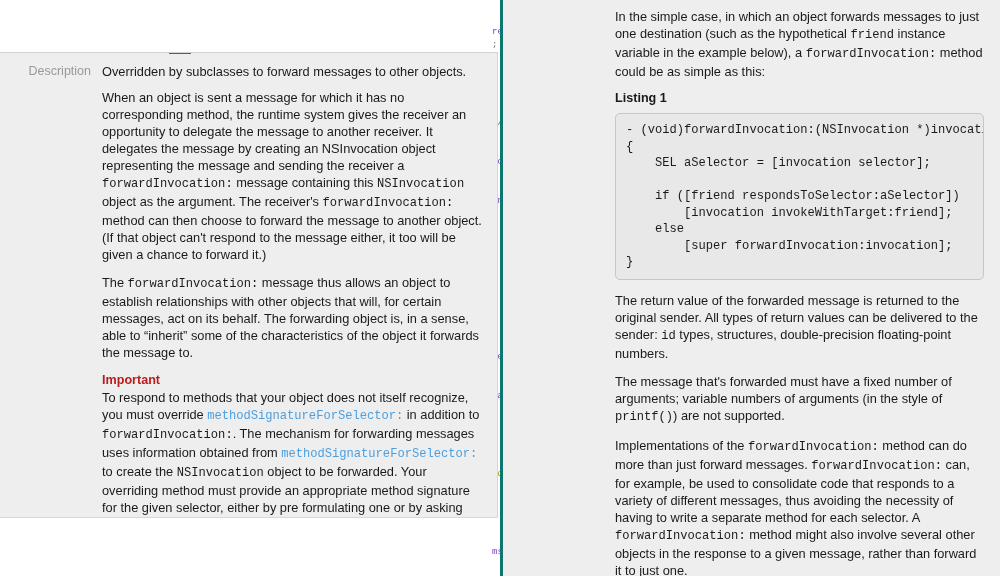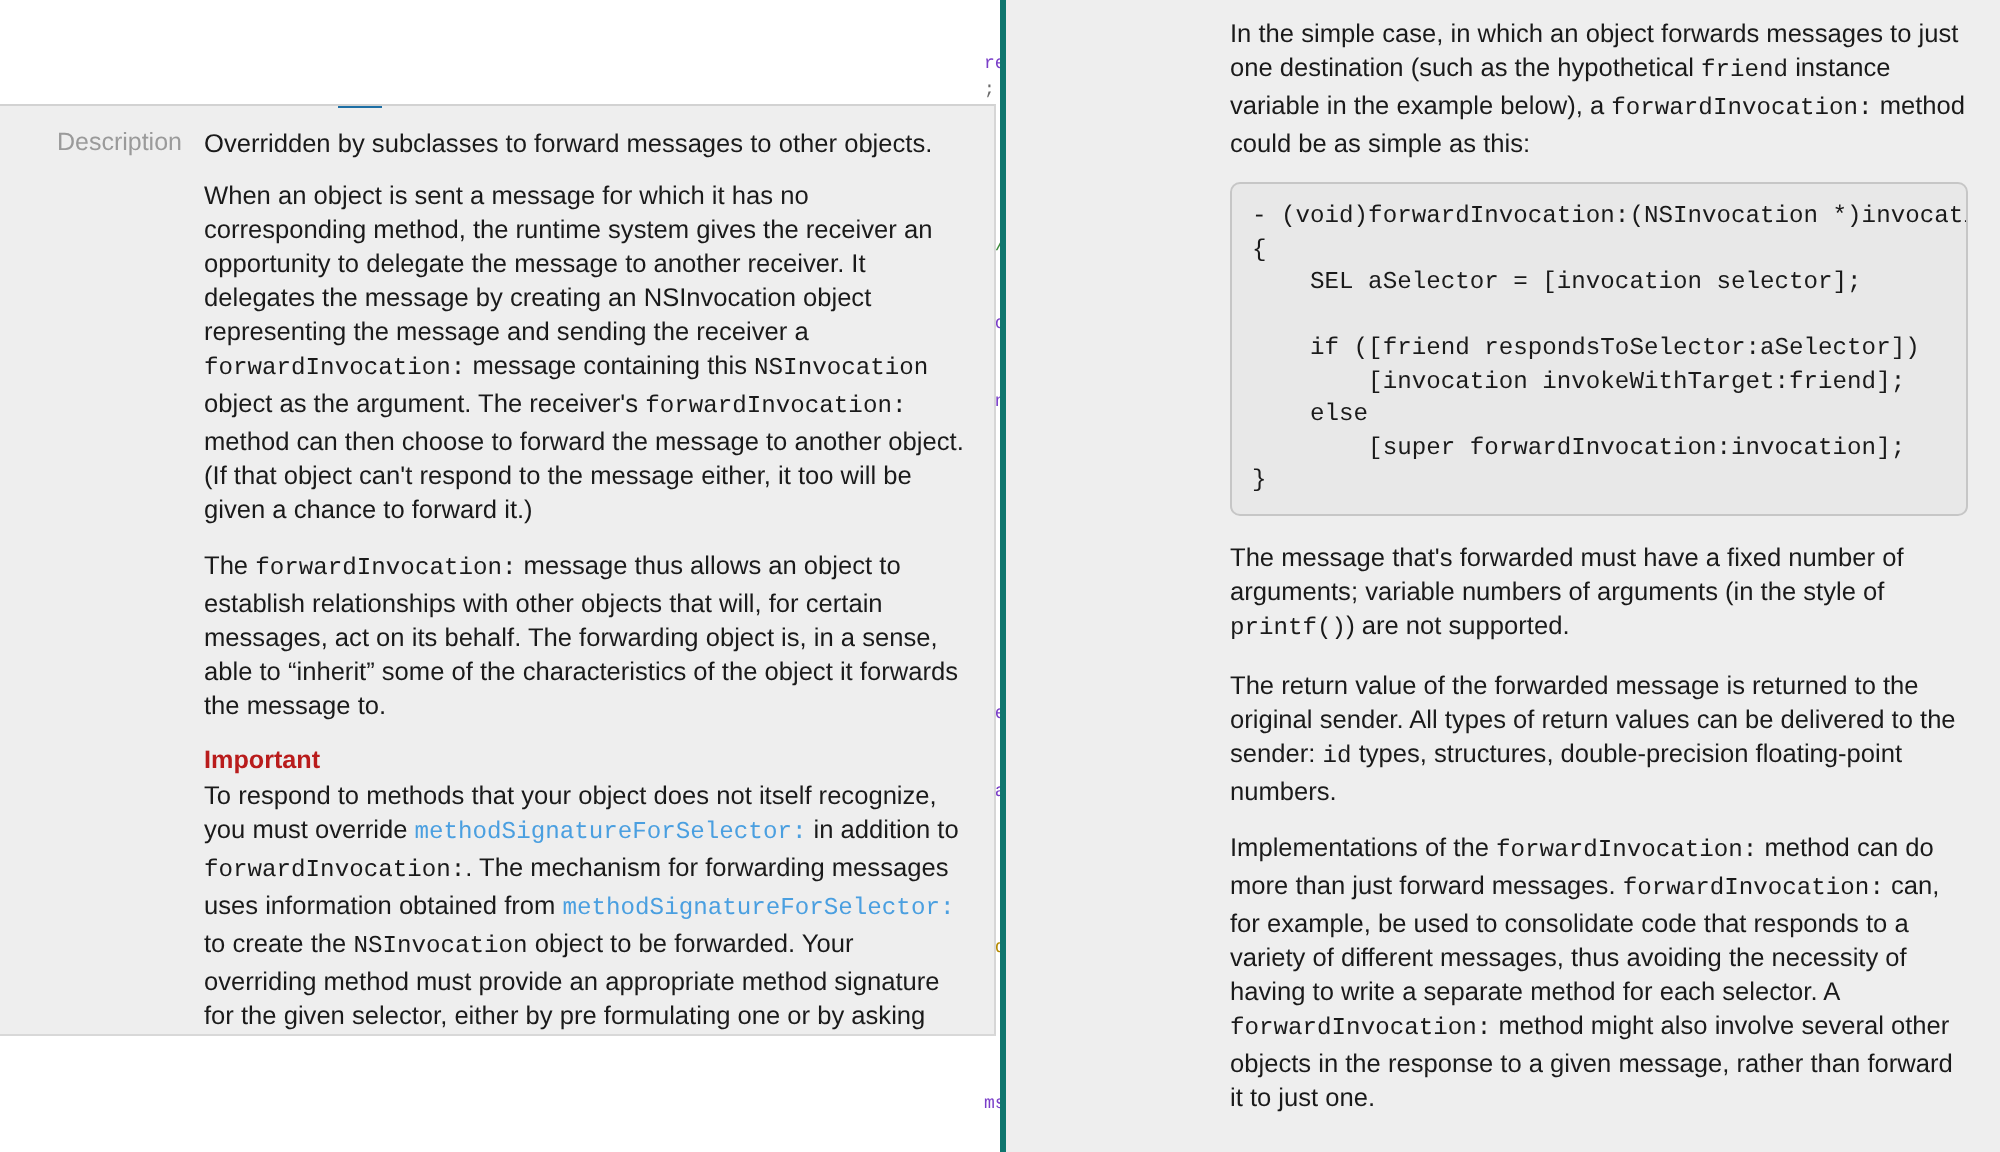--- a/index.html
+++ b/index.html
@@ -233,34 +233,35 @@
       </div>
     </div>
   </div>
 
   <div class="popover" id="right-panel">
     <div class="inner">
       <div class="r-body">
 
         <p class="r-para" style="margin-top:8px;"><span>In the simple case, in which an object forwards messages to just one destination (such as the hypothetical </span><span class="mono-inline">friend</span><span> instance variable in the example below), a </span><span class="mono-inline">forwardInvocation:</span><span> method could be as simple as this:</span></p>
 
+        <p class="listing-title">Listing 1</p>
 
         <pre class="code-block">- (void)forwardInvocation:(NSInvocation *)invocation
 {
     SEL aSelector = [invocation selector];
 
     if ([friend respondsToSelector:aSelector])
         [invocation invokeWithTarget:friend];
     else
         [super forwardInvocation:invocation];
 }</pre>
 
+        <p class="r-para"><span>The return value of the forwarded message is returned to the original sender. All types of return values can be delivered to the sender: </span><span class="mono-inline">id</span><span> types, structures, double-precision floating-point numbers.</span></p>
+
         <p class="r-para"><span>The message that's forwarded must have a fixed number of arguments; variable numbers of arguments (in the style of </span><span class="mono-inline">printf()</span><span>) are not supported.</span></p>
-
-        <p class="r-para"><span>The return value of the forwarded message is returned to the original sender. All types of return values can be delivered to the sender: </span><span class="mono-inline">id</span><span> types, structures, double-precision floating-point numbers.</span></p>
 
         <p class="r-para"><span>Implementations of the </span><span class="mono-inline">forwardInvocation:</span><span> method can do more than just forward messages. </span><span class="mono-inline">forwardInvocation:</span><span> can, for example, be used to consolidate code that responds to a variety of different messages, thus avoiding the necessity of having to write a separate method for each selector. A </span><span class="mono-inline">forwardInvocation:</span><span> method might also involve several other objects in the response to a given message, rather than forward it to just one.</span></p>
 
       </div>
 
     </div>
   </div>
 
 </div>
 

